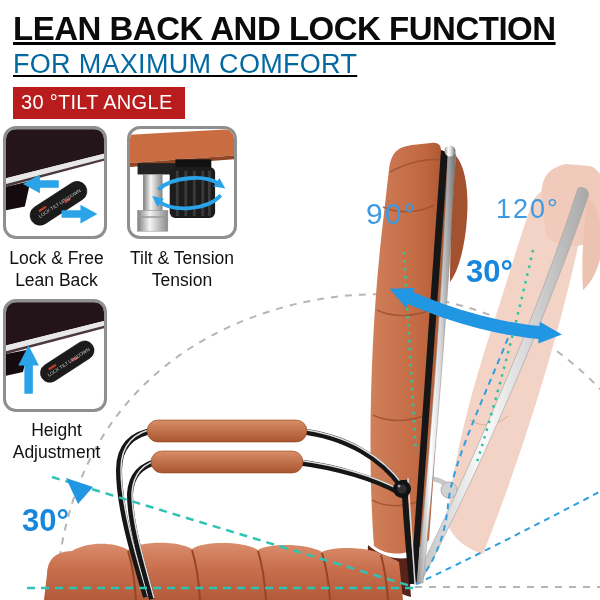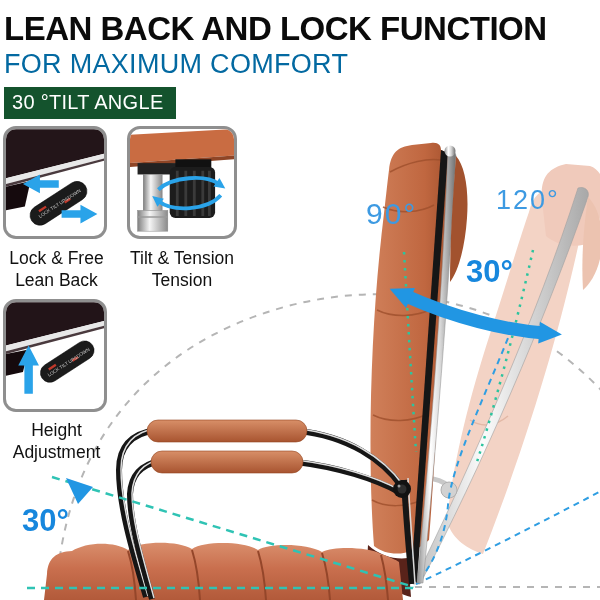--- a/index.html
+++ b/index.html
@@ -1,37 +1,37 @@
 <!DOCTYPE html>
 <html><head>
 <meta charset="utf-8">
 <style>
   html,body{margin:0;padding:0;background:#fff;}
   #stage{position:relative;width:600px;height:600px;background:#fff;overflow:hidden;
          font-family:"Liberation Sans", sans-serif;}
   
-  #hdr{position:absolute;left:4px;top:12px;z-index:3;}
+  #hdr{position:absolute;left:13px;top:12px;z-index:3;text-decoration:underline;}
   #title{font-size:33px;font-weight:700;letter-spacing:-0.5px;color:#0b0b0b;line-height:1.05;}
   #subtitle{font-size:27px;font-weight:400;color:#0369a1;letter-spacing:0.3px;margin-top:3px;line-height:1.05;}
-  #badge{display:inline-block;background:#14532d;color:#fff;font-size:20px;
+  #badge{display:inline-block;background:#b91c1c;color:#fff;font-size:20px;
          padding:4px 12px 5px 8px;margin-top:9px;letter-spacing:0.3px;}
   
   .callout{position:absolute;width:104px;height:113px;border:3px solid #8f8f8f;border-radius:13px;
            background:#fff;overflow:hidden;box-sizing:border-box;z-index:3;}
   #co1{left:3px;top:126px;}
   #co2{left:127px;top:126px;width:110px;}
   #co3{left:3px;top:299px;}
   .caption{position:absolute;text-align:center;font-size:17.5px;color:#111;line-height:22px;z-index:3;}
   #cap1{left:-6px;top:247px;width:125px;}
   #cap2{left:118px;top:247px;width:128px;}
   #cap3{left:-6px;top:419px;width:125px;}
   
   .ang{position:absolute;z-index:2;color:#3d9ae2;}
   #ang90{left:366px;top:161px;font-size:30px;letter-spacing:2px;margin-top:36px;}
-  #ang120{left:496px;top:185px;font-size:27px;letter-spacing:2px;}
+  #ang120{left:496px;top:194px;font-size:27px;letter-spacing:2px;}
   #ang30t{left:466px;top:254px;font-size:31px;font-weight:700;color:#1787dd;}
   #ang30b{left:22px;top:503px;font-size:31px;font-weight:700;color:#1787dd;}
   #scene{position:absolute;left:0;top:0;z-index:1;}
   .boxsvg{position:absolute;left:0;top:0;}
 </style>
 </head>
 <body>
 
 <div id="stage">
 

